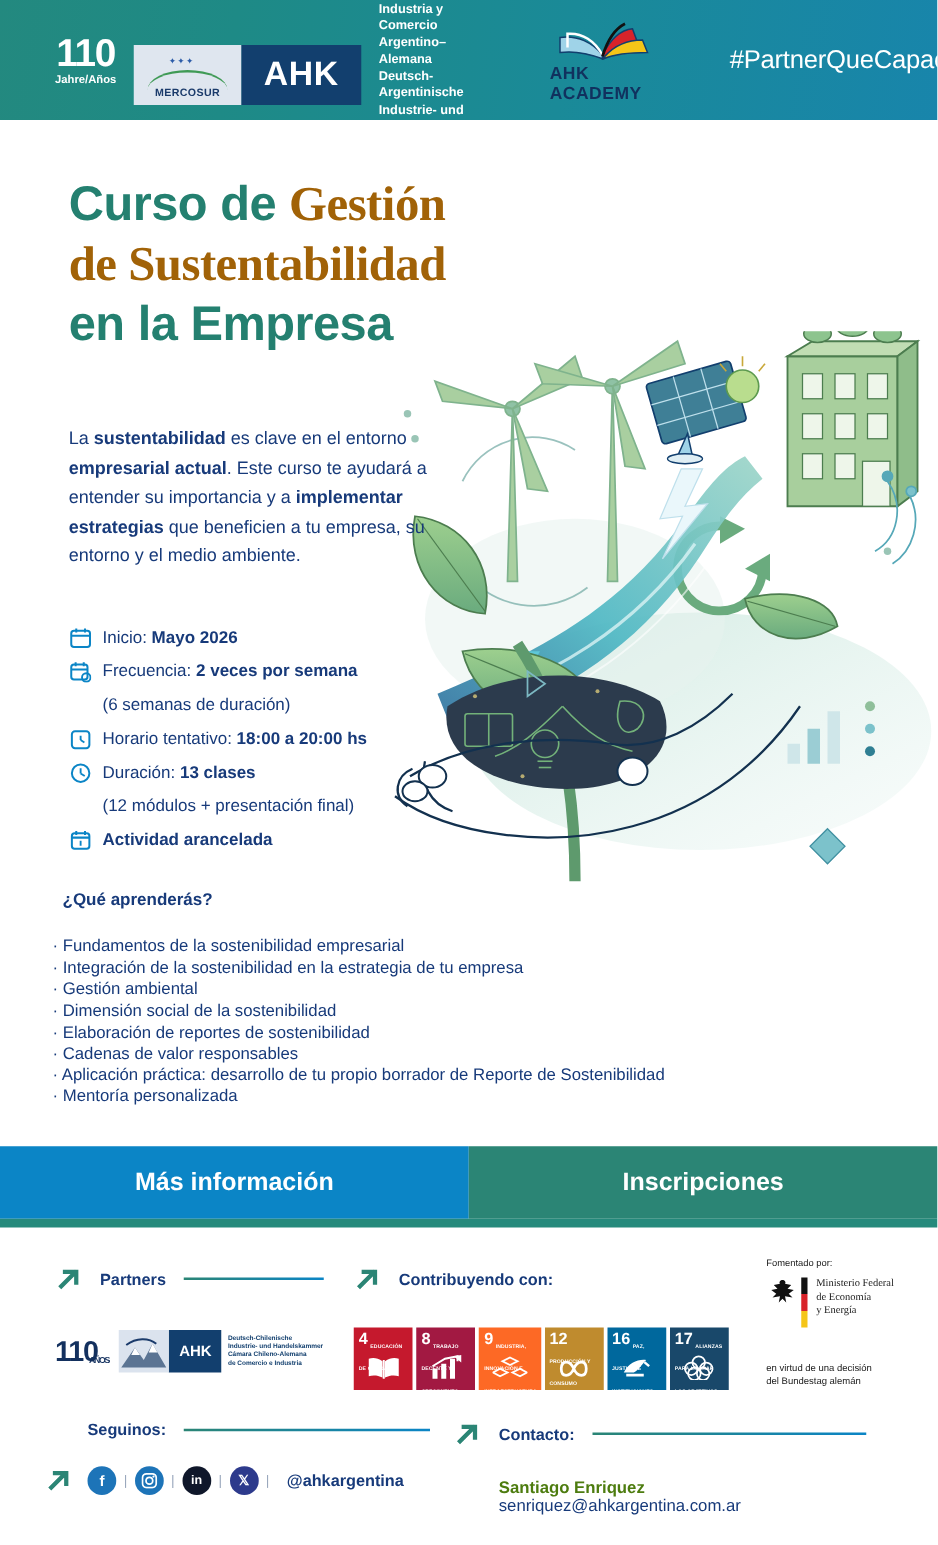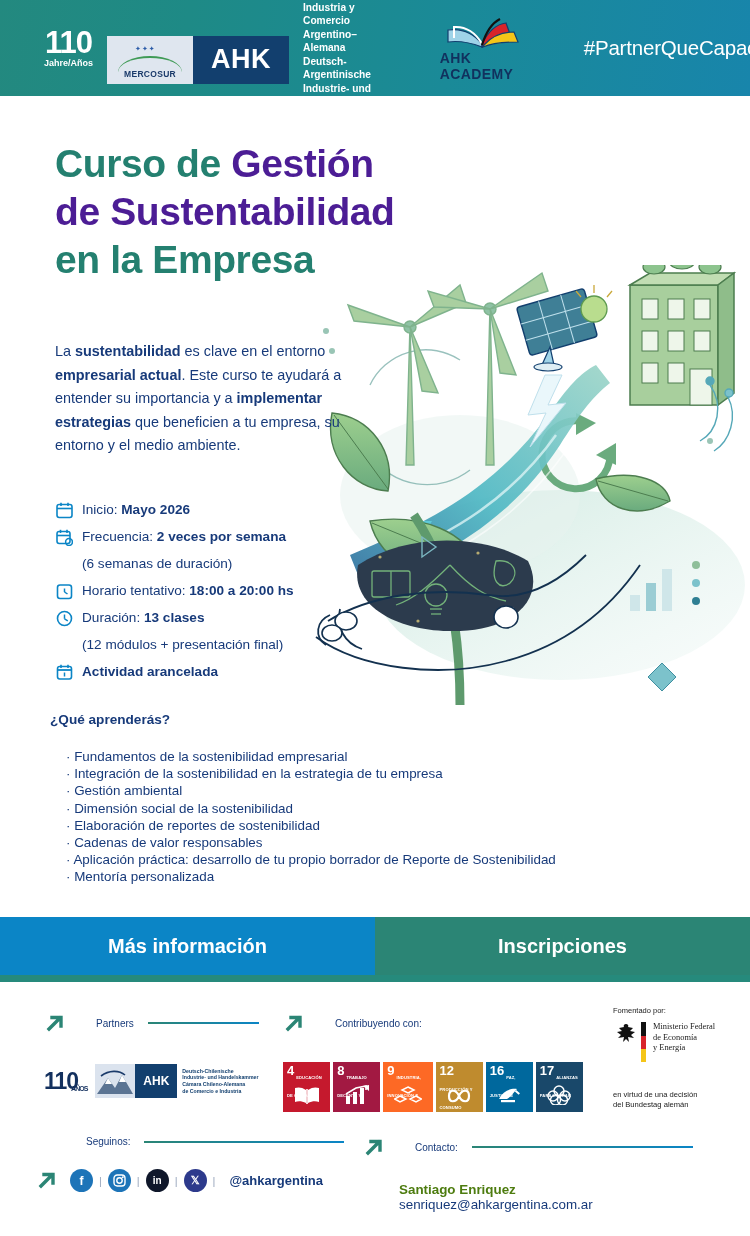--- a/index.html
+++ b/index.html
@@ -47,53 +47,53 @@
 
   .academy { margin-left: 58px; display: flex; flex-direction: column; align-items: center; }
   .academy .book { width: 86px; height: 34px; position: relative; }
   .academy .academy-label { color: #11315e; font-size: 14px; font-weight: bold; letter-spacing: .4px; margin-top: 2px; }
   .hashtag { margin-left: 58px; color: #fff; font-size: 20.5px; letter-spacing: -.2px; }
 
   
   .title { position: absolute; left: 55px; top: 140px; width: 480px;
     font-size: 39px; font-weight: bold; line-height: 48px; letter-spacing: -.4px; }
   .t-green { color: #248070; text-align: right; }
-  .t-blue  { color: #4c1d95; }
+  .t-blue  { color: #a16207; font-family: Liberation Serif, serif; }
 
   
   .intro { position: absolute; left: 55px; top: 340px; width: 330px;
     color: #173a7a; font-size: 14.4px; line-height: 23.5px; }
   .intro b { font-weight: bold; }
 
   
   .details { position: absolute; left: 56px; top: 500px; width: 340px; }
   .drow { display: flex; align-items: flex-start; min-height: 27px; }
   .dicon { width: 26px; flex: 0 0 26px; padding-top: 2px; }
   .dtext { color: #173a7a; font-size: 13.6px; line-height: 20px; }
   .dtext b { font-weight: bold; }
   .dsubrow { padding-left: 26px; }
 
   
   .learn-title { position: absolute; left: 50px; top: 712px;
     color: #173a7a; font-size: 13.6px; font-weight: bold; }
-  .learn-list { position: absolute; left: 66px; top: 748px; width: 600px;
+  .learn-list { position: absolute; left: 42px; top: 748px; width: 600px;
     color: #173a7a; font-size: 13.4px; line-height: 17.2px; }
 
   
   .cta { position: absolute; left: 0; top: 917px; width: 750px; height: 58px; display: flex; }
   .cta-a { width: 375px; background: #0b85c6; }
   .cta-b { width: 375px; background: #2b8575; }
   .cta-a, .cta-b { display: flex; align-items: center; justify-content: center;
     color: #fff; font-size: 20px; font-weight: bold; cursor: pointer; }
   .cta-rule { position: absolute; left: 0; top: 975px; width: 750px; height: 7px; background: #268a7c; }
 
   
   .arrow-ico { width: 22px; height: 22px; flex: 0 0 22px; }
   .sec-head { display: flex; align-items: center; gap: 14px; }
-  .sec-head .lbl { color: #173a7a; font-size: 10px; font-weight: normal; white-space: nowrap; margin-left: 16px; }
+  .sec-head .lbl { color: #173a7a; font-size: 13px; font-weight: bold; white-space: nowrap; }
   .sec-head .rule { height: 2px; flex: 1; background: linear-gradient(90deg,#2b8575,#0b85c6); }
 
   .partners { position: absolute; left: 44px; top: 1012px; width: 215px; }
   .partner-logos { display: flex; align-items: center; margin-top: 30px; gap: 8px; }
   .p110 { color: #13305e; font-size: 23px; font-weight: bold; letter-spacing: -1px; display:flex; align-items:flex-end;}
   .p110 .anos { font-size: 7px; margin-left: -7px; margin-bottom: 3px; }
   .ahk-small { display: flex; height: 34px; }
   .ahk-small .pic { width: 40px; background: #dbe3ee; position: relative; overflow:hidden; }
   .ahk-small .nm { width: 42px; background: #123f6e; color:#fff; font-size:12px; font-weight:bold;
         display:flex; align-items:center; justify-content:center; }

